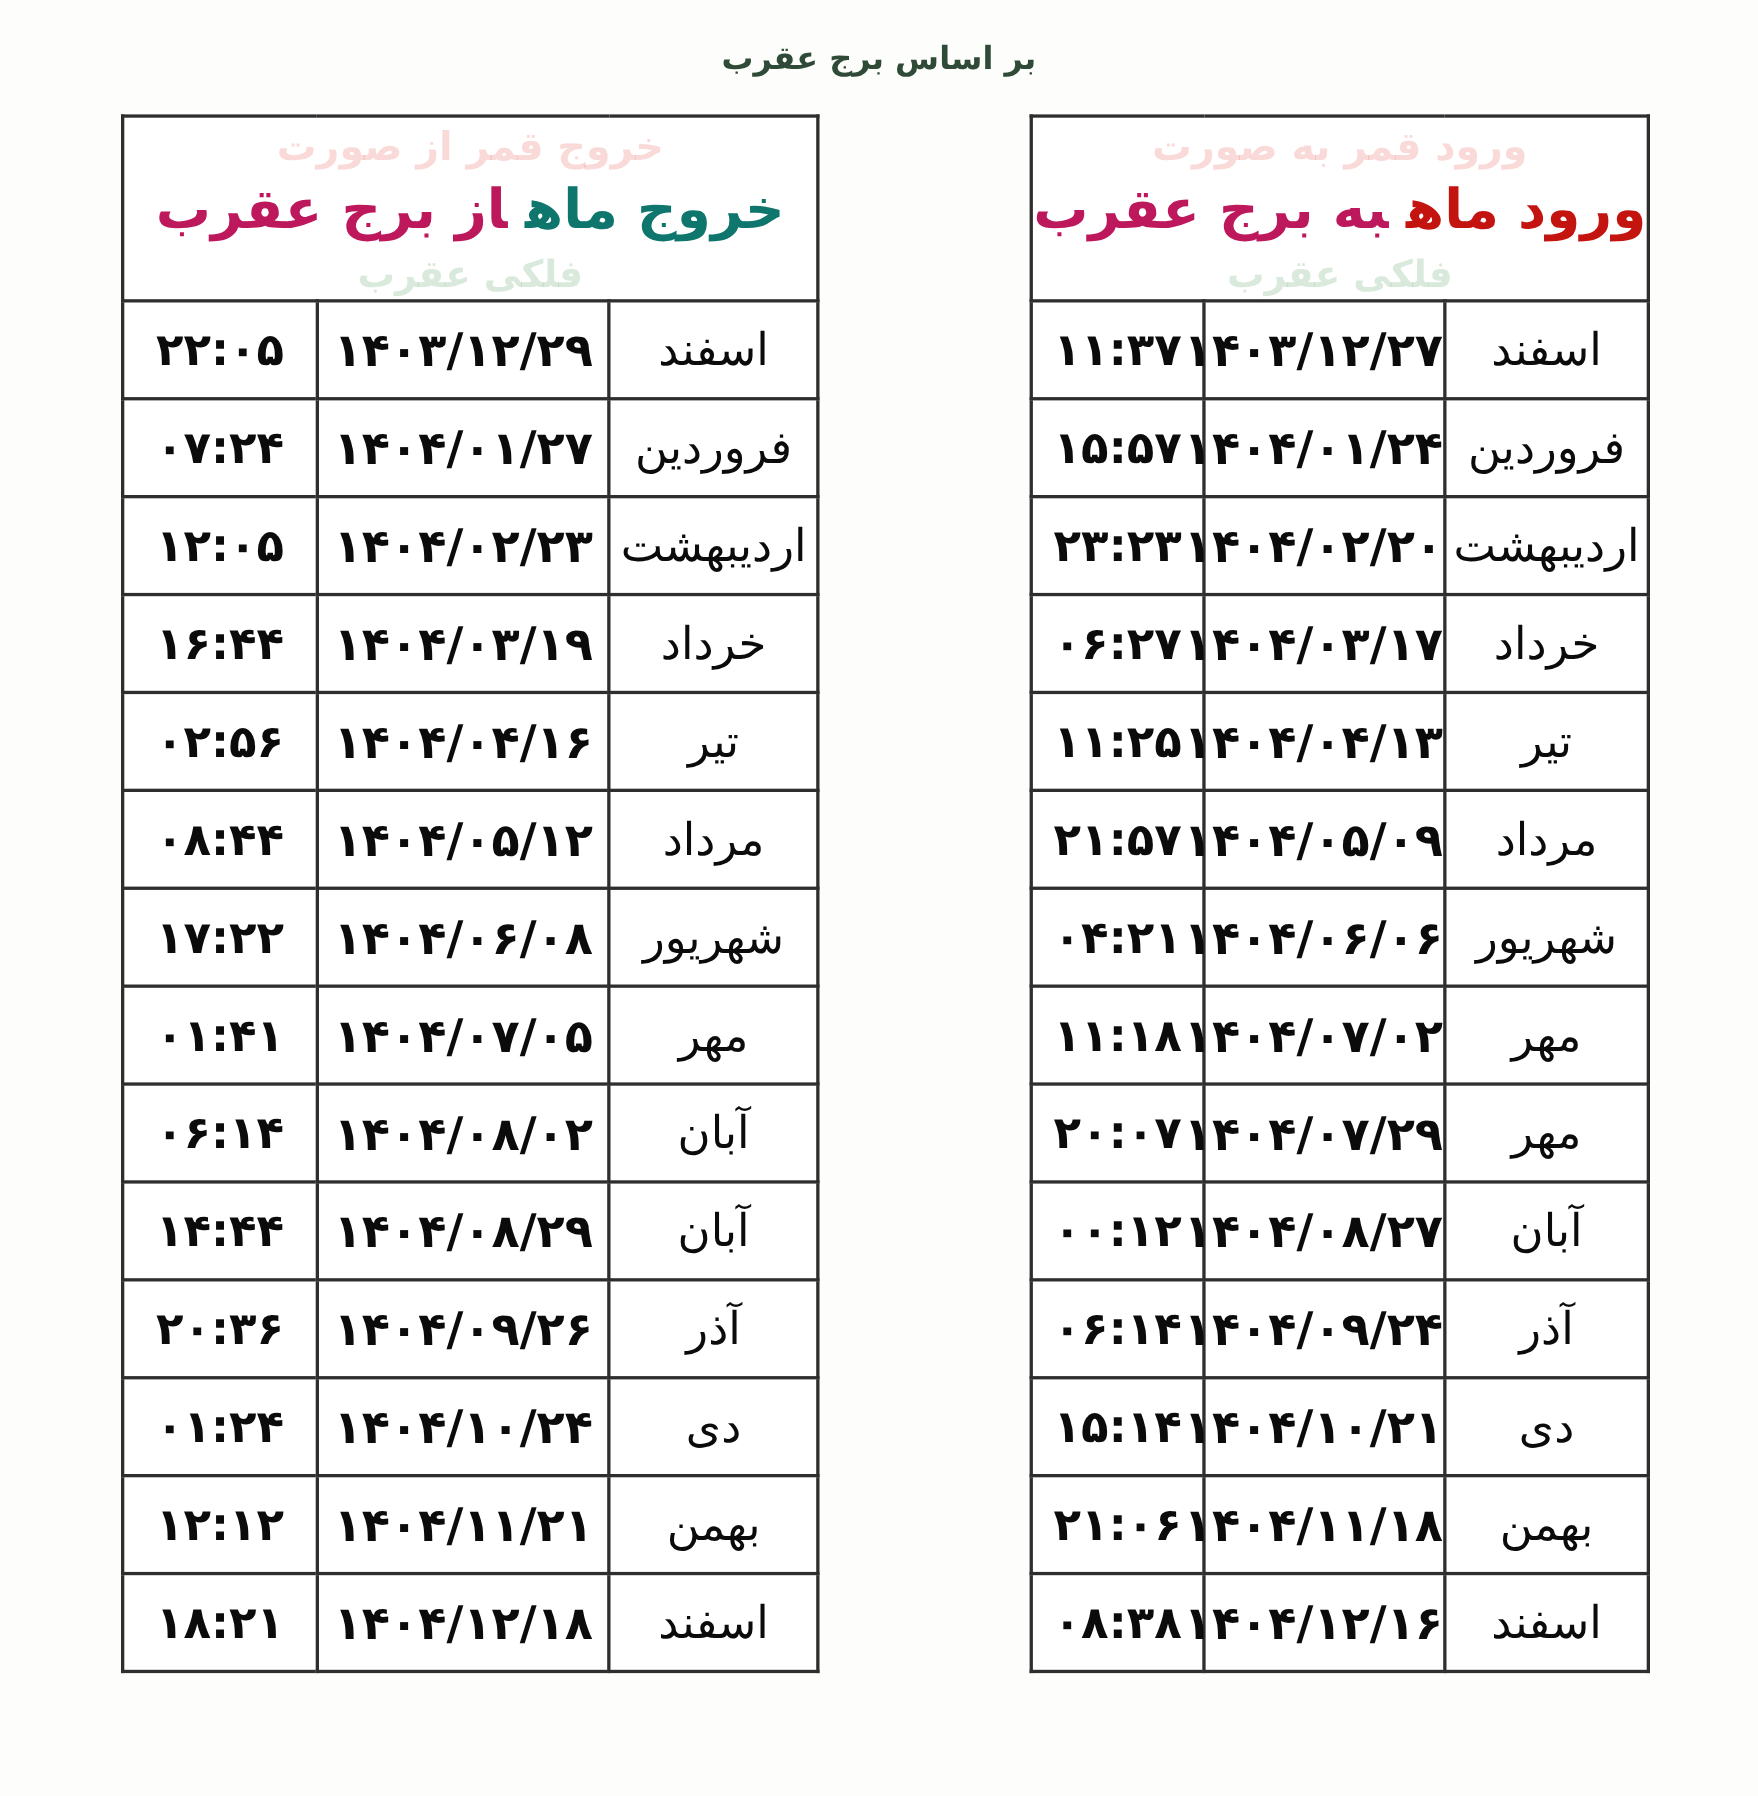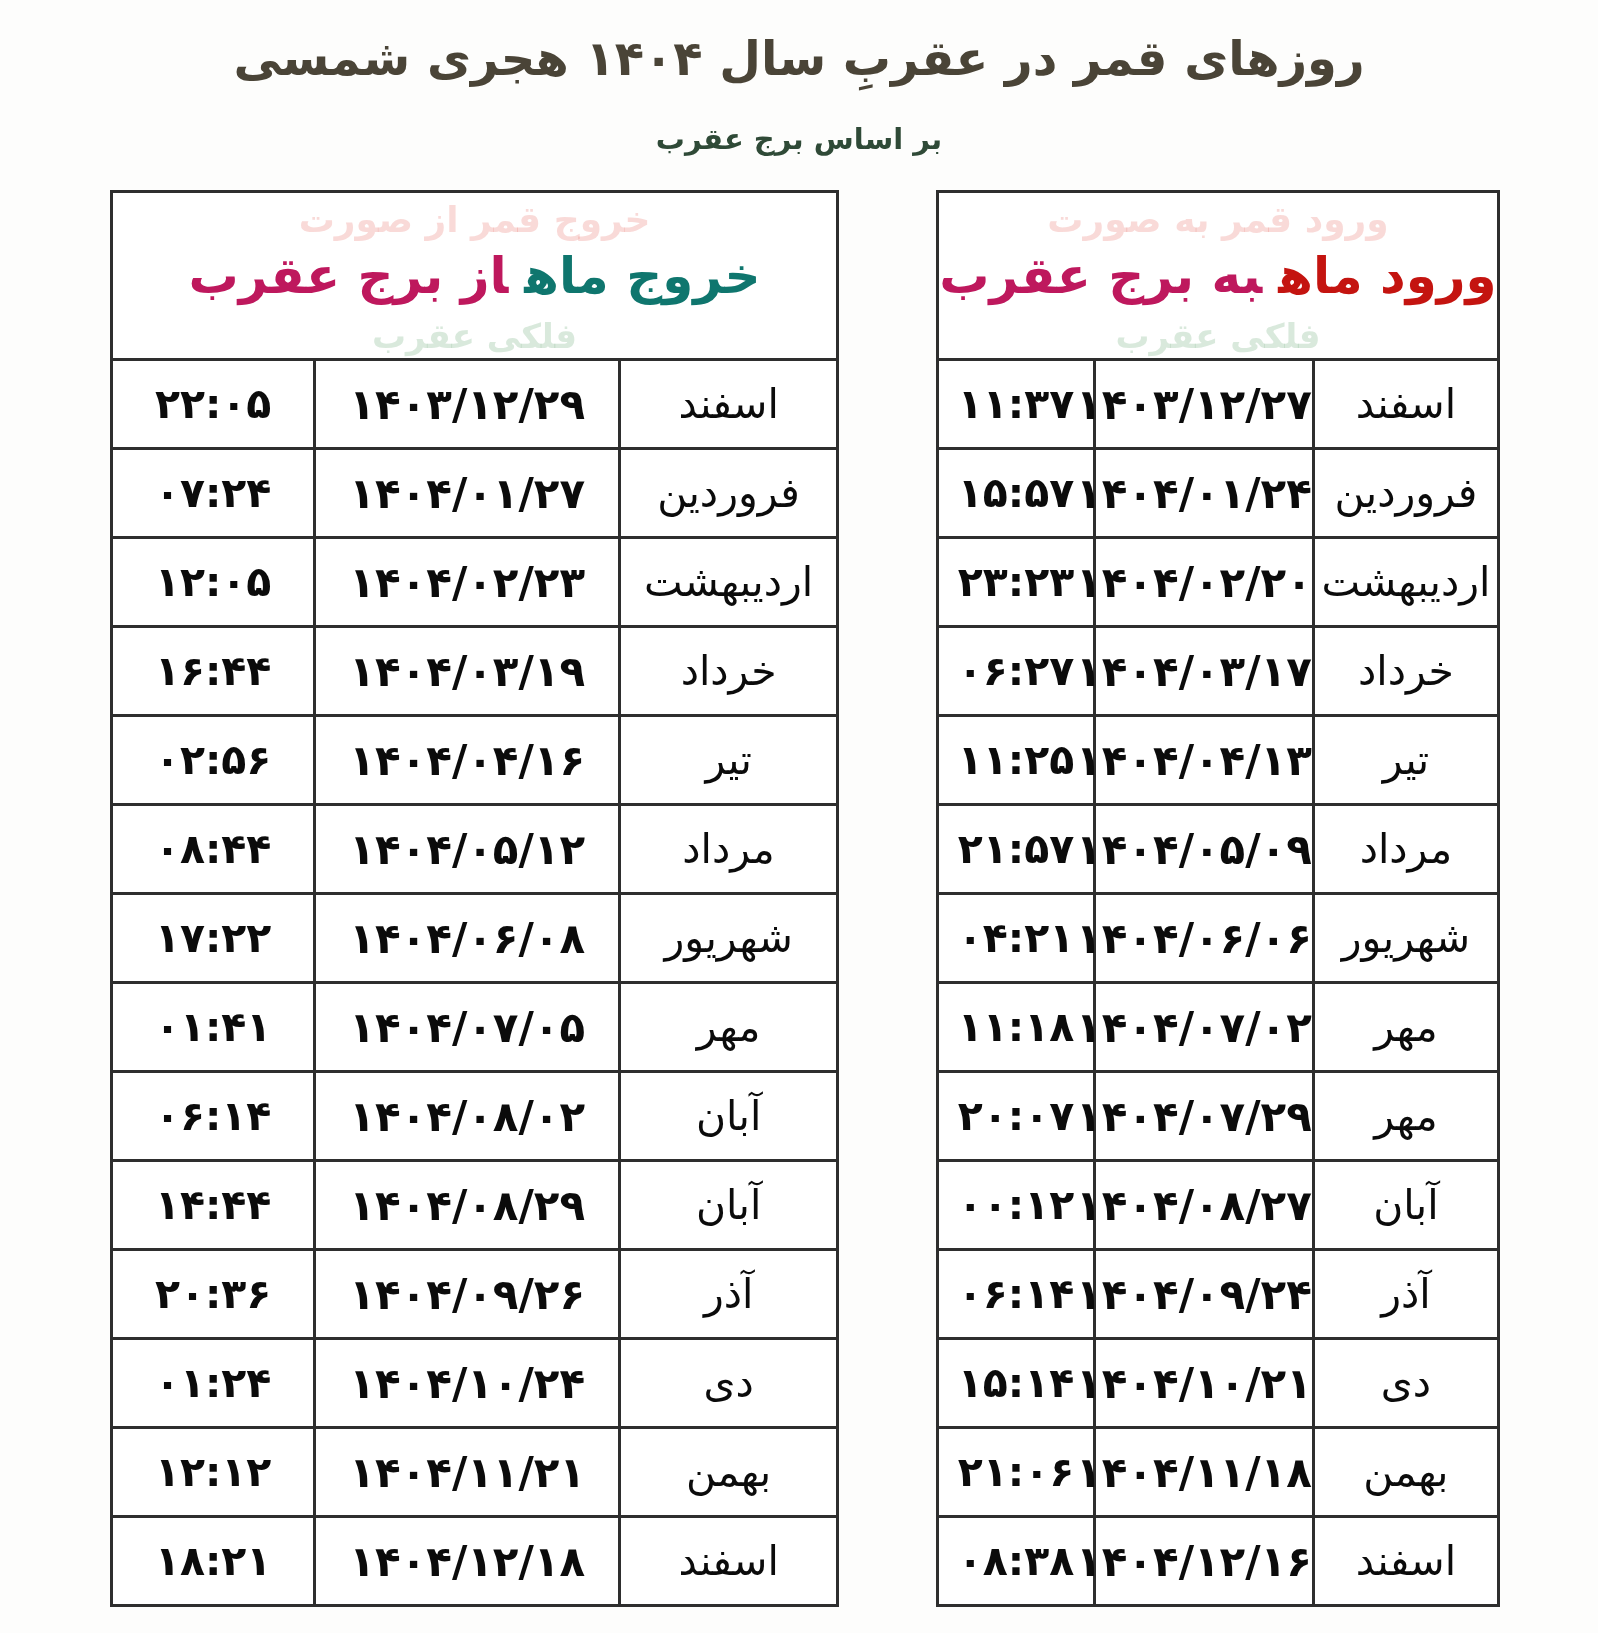--- a/index.html
+++ b/index.html
@@ -19,21 +19,21 @@
   }
   .tables{
     display:flex;direction:rtl;justify-content:space-between;
     padding:0 98px 0 110px;margin-top:34px;
   }
   table.t{
     border-collapse:collapse;direction:rtl;table-layout:fixed;
     background:#fff;
   }
   table.entry{width:564px;}
-  table.exit{width:729px;}
+  table.exit{width:635px;}
   table.t td{
     border:3px solid #2e2e2e;text-align:center;vertical-align:middle;
     color:#0b0b0b;padding:0;
   }
   td.hcell{height:165px;padding:0;}
   .hwrap{
     position:relative;height:100%;width:100%;
     display:flex;align-items:center;justify-content:center;
   }
   .htext{font-size:50px;font-weight:700;white-space:nowrap;z-index:2;}
@@ -50,21 +50,20 @@
   tr.drow td{height:86px;}
   td.cm{font-size:41px;font-weight:400;}
   td.cd{font-size:42px;font-weight:700;}
   td.ct{font-size:41px;font-weight:700;}
 </style>
 </head>
 <body>
 
 <div class="page">
 
-  <div class="title">روزهای قمر در عقربِ سال ۱۴۰۴ هجری شمسی</div>
   <div class="subtitle">بر اساس برج عقرب</div>
 
   <div class="tables">
 
     <table class="t entry">
       <colgroup>
           <col style="width:33%">
           <col style="width:39%">
           <col style="width:28%">
         </colgroup>

